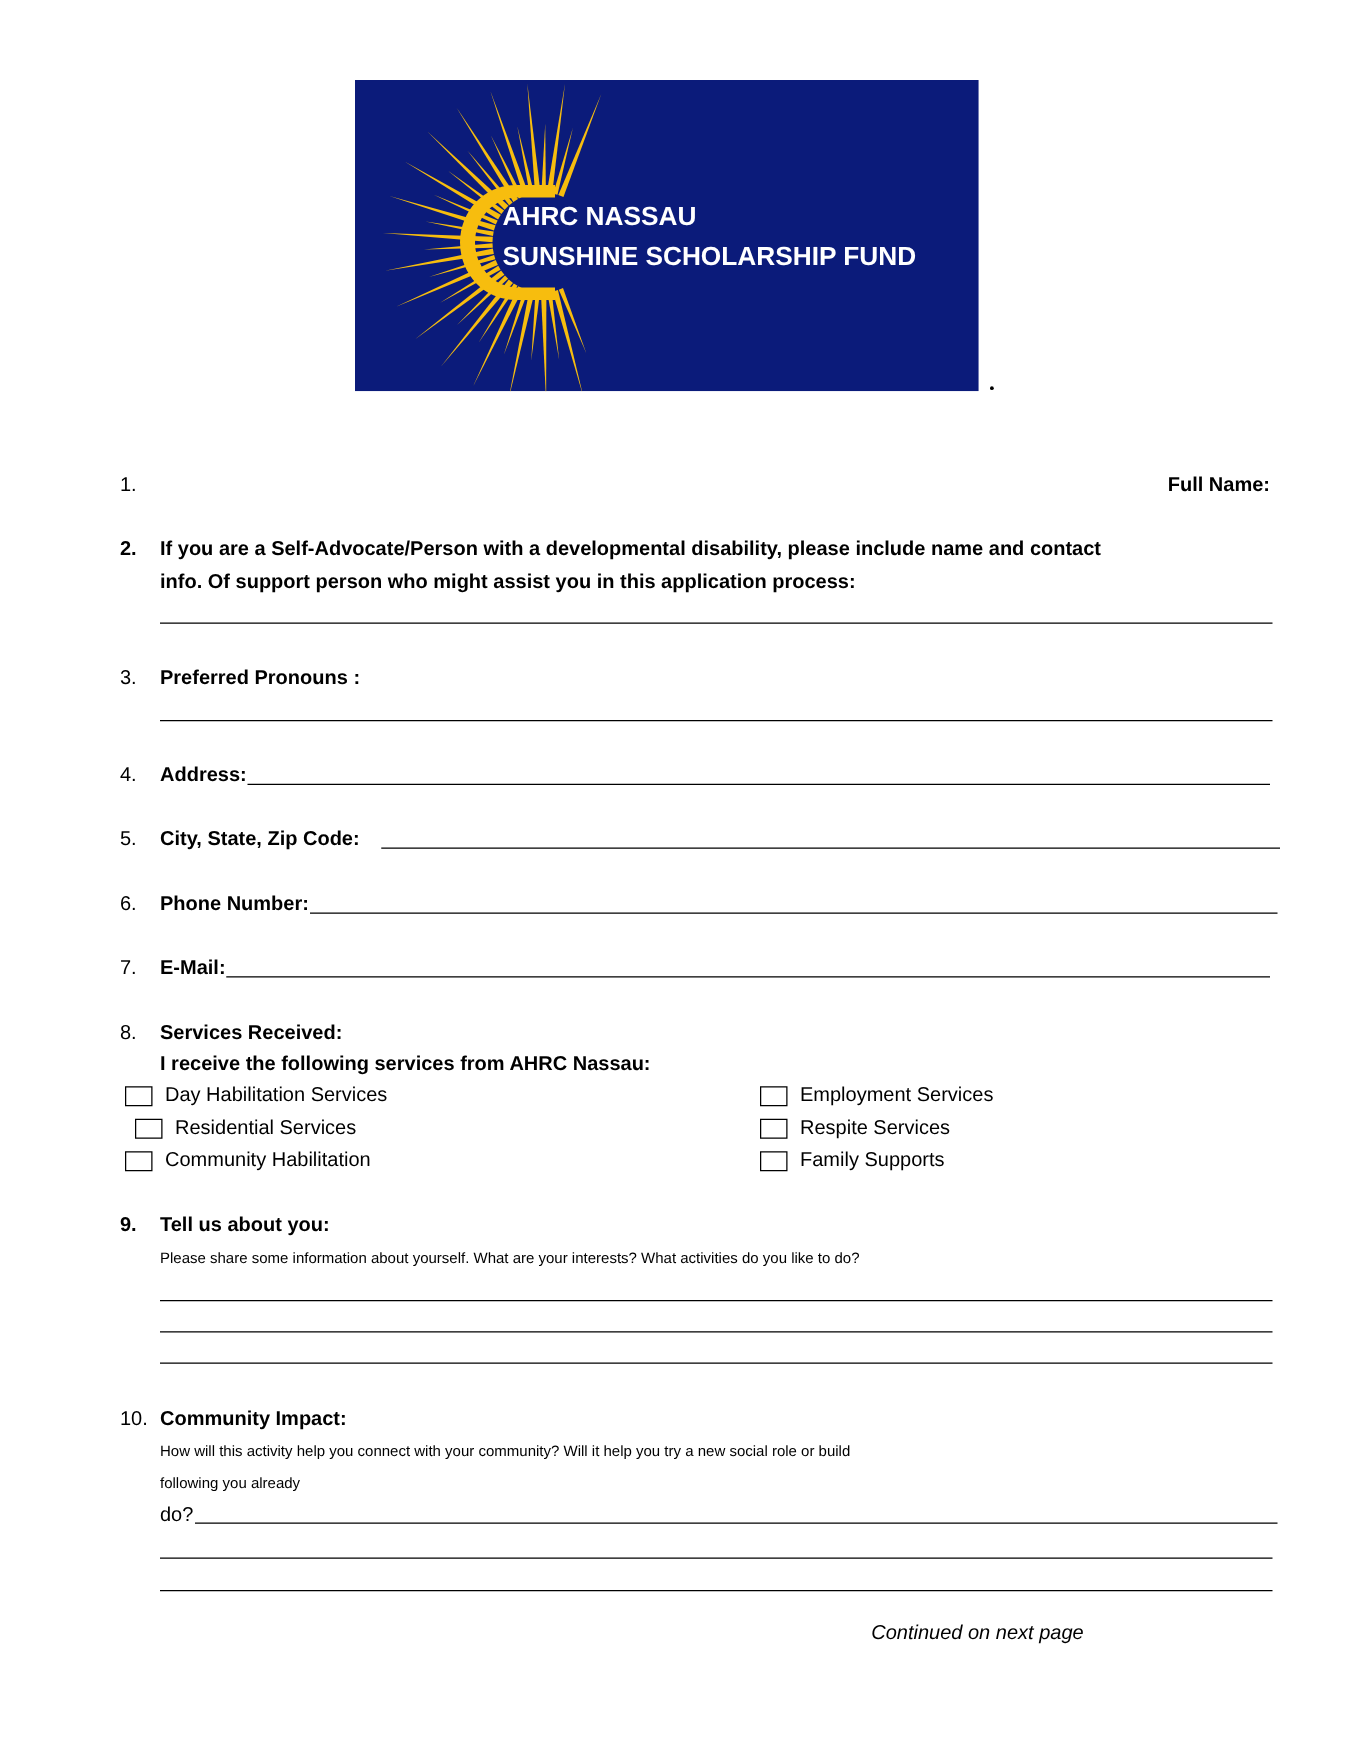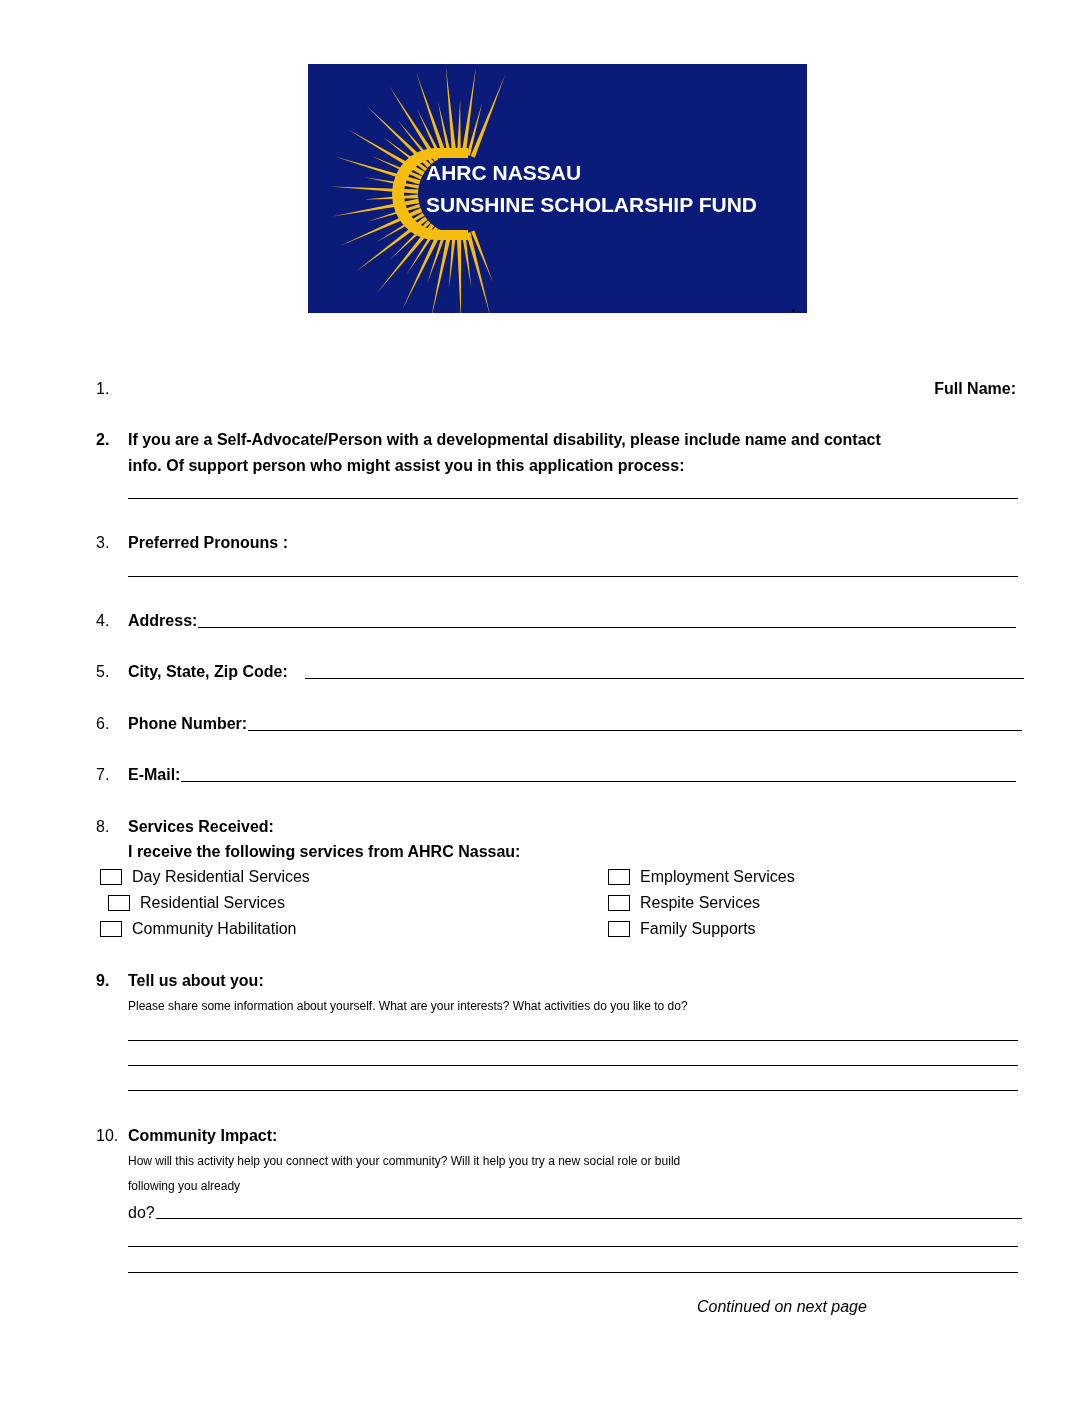--- a/index.html
+++ b/index.html
@@ -1,18 +1,18 @@
 <!DOCTYPE html>
 <html><head>
 <meta charset="utf-8">
 <style>
   html, body { margin: 0; padding: 0; background: #ffffff; }
   body { width: 1088px; height: 1408px; position: relative; overflow: hidden;
          font-family: "Liberation Sans", "DejaVu Sans", sans-serif; color: #000; }
-  .logo { position: absolute; left: 308px; top: 64px; width: 499px; height: 318px; text-decoration: underline; }
+  .logo { position: absolute; left: 284px; top: 64px; width: 499px; height: 318px; text-decoration: underline; }
   .logo svg { display: block; }
   .logo-dot { position: absolute; left: 792px; top: 309px; width: 3px; height: 3px; background: #000; border-radius: 50%; }
   .q { position: absolute; font-size: 16px; line-height: 26px; }
   .num { position: absolute; left: 96px; width: 28px; }
   .bold { font-weight: bold; }
   .label { position: absolute; left: 128px; }
   .line { position: absolute; height: 0; border-top: 1px solid #000; }
   .row { position: absolute; display: flex; align-items: flex-end; }
   .fill { flex: 1; border-bottom: 1px solid #000; height: 0; margin-bottom: 6px; margin-left: 1px; }
   .cb { position: absolute; display: flex; align-items: center; font-size: 16px; line-height: 20px; }
@@ -123,21 +123,21 @@
 </div>
 
 <div class="q" style="top:814px; left:0; width:1088px;">
   <span class="num">8.</span>
   <span class="label bold">Services Received:</span>
   <span class="label bold" style="top:25px;">I receive the following services from AHRC Nassau:</span>
 </div>
 
 <div class="cb" style="left:100px; top:867px;">
   <span class="box"></span>
-  <span>Day Residential Services</span>
+  <span>Day Habilitation Services</span>
 </div>
 <div class="cb" style="left:108px; top:893px;">
   <span class="box"></span>
   <span>Residential Services</span>
 </div>
 <div class="cb" style="left:100px; top:919px;">
   <span class="box"></span>
   <span>Community Habilitation</span>
 </div>
 <div class="cb" style="left:608px; top:867px;">

